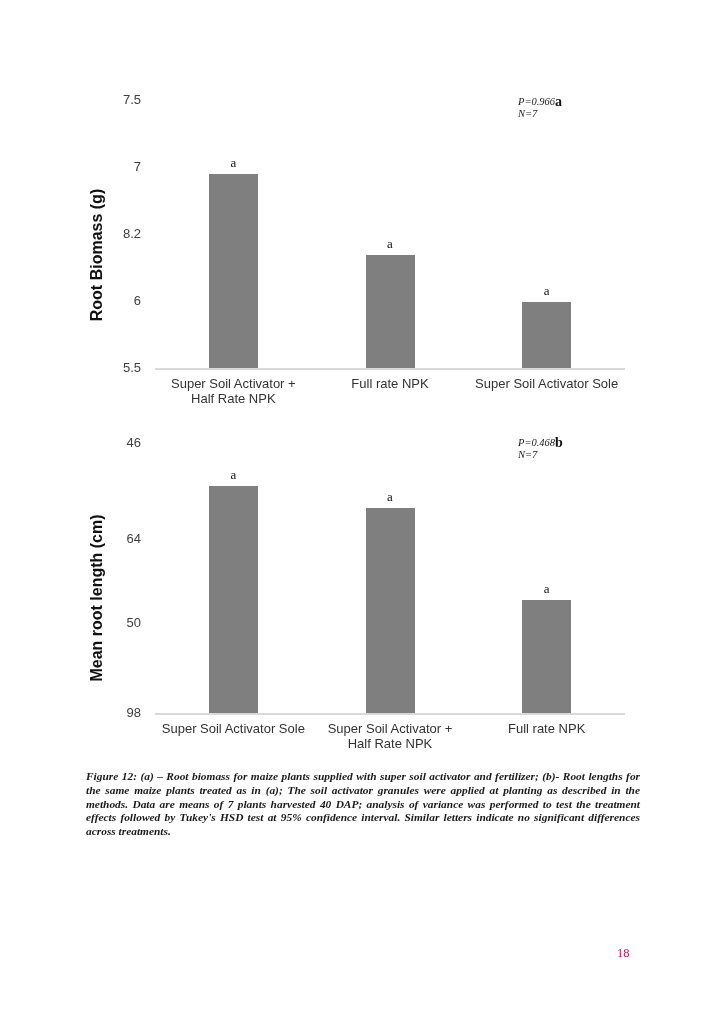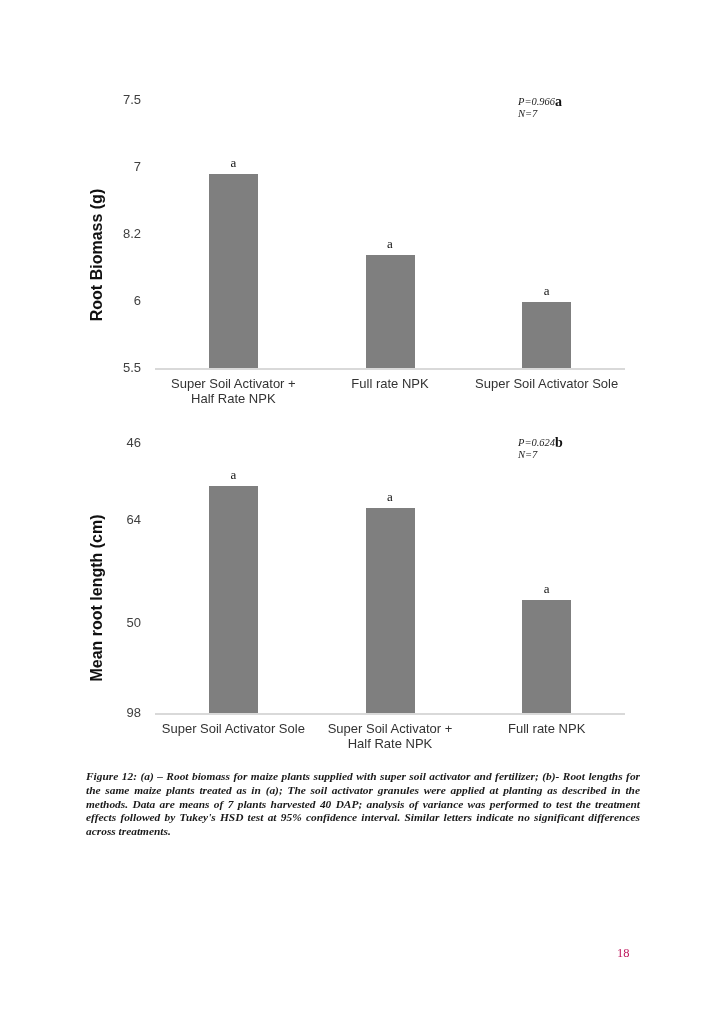--- a/index.html
+++ b/index.html
@@ -105,36 +105,36 @@
   <div class="bar-letter" style="left: 148.333px; top: 68px;">a</div>
       <div class="bar-letter" style="left: 305px; top: 149px;">a</div>
       <div class="bar-letter" style="left: 461.667px; top: 196px;">a</div>
     </section>
 
   <section class="chart" id="chart-1">
     <div class="ylabel">Mean root length (cm)</div>
     <div class="yticks">
         <div class="ytick" style="top: 277px;">98</div>
         <div class="ytick" style="top: 187px;">50</div>
-        <div class="ytick" style="top: 84px;">64</div>
+        <div class="ytick" style="top: 103px;">64</div>
         <div class="ytick" style="top: 7px;">46</div>
       </div>
     <div class="plot" style="border-bottom-color: rgb(217, 217, 217);">
         <div class="bar" style="left: 53.8333px; width: 49px; height: 227px; background: rgb(127, 127, 127);"></div>
         <div class="bar" style="left: 210.5px; width: 49px; height: 205px; background: rgb(127, 127, 127);"></div>
         <div class="bar" style="left: 367.167px; width: 49px; height: 113px; background: rgb(127, 127, 127);"></div>
       </div>
     <div class="xlabels">
         <div class="xlabel" style="left: 148.333px; top: 293px;">Super Soil Activator Sole</div>
         <div class="xlabel" style="left: 305px; top: 293px;">Super Soil Activator +
 Half Rate NPK</div>
         <div class="xlabel" style="left: 461.667px; top: 293px;">Full rate NPK</div>
       </div>
     <div class="annot">
-      <div>P=0.624</div>
+      <div>P=0.468</div>
       <div>N=7</div>
     </div>
     <div class="panel-letter">b</div>
   <div class="bar-letter" style="left: 148.333px; top: 40px;">a</div>
       <div class="bar-letter" style="left: 305px; top: 62px;">a</div>
       <div class="bar-letter" style="left: 461.667px; top: 154px;">a</div>
     </section>
 
   <p class="caption"><span class="cap-lead">Figure 12:</span><span> (a) – Root biomass for maize plants supplied with super soil activator and fertilizer; (b)- Root lengths for the same maize plants treated as in (a); The soil activator granules were applied at planting as described in the methods. Data are means of 7 plants harvested 40 DAP; analysis of variance was performed to test the treatment effects followed by Tukey's HSD test at 95% confidence interval. Similar letters indicate no significant differences across treatments.</span></p>
 

